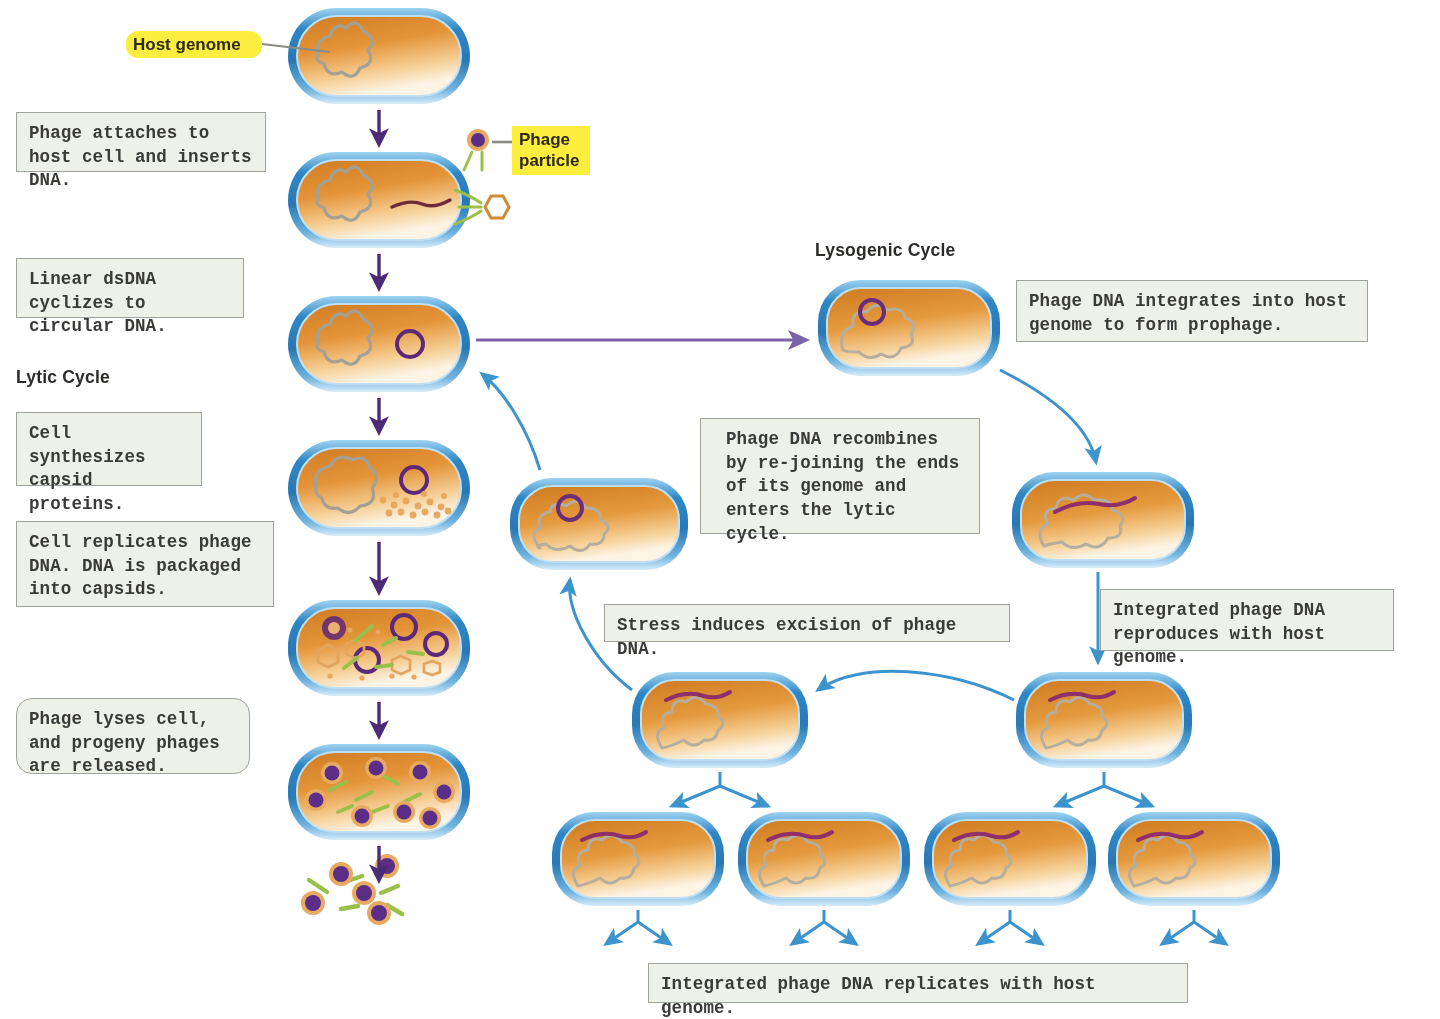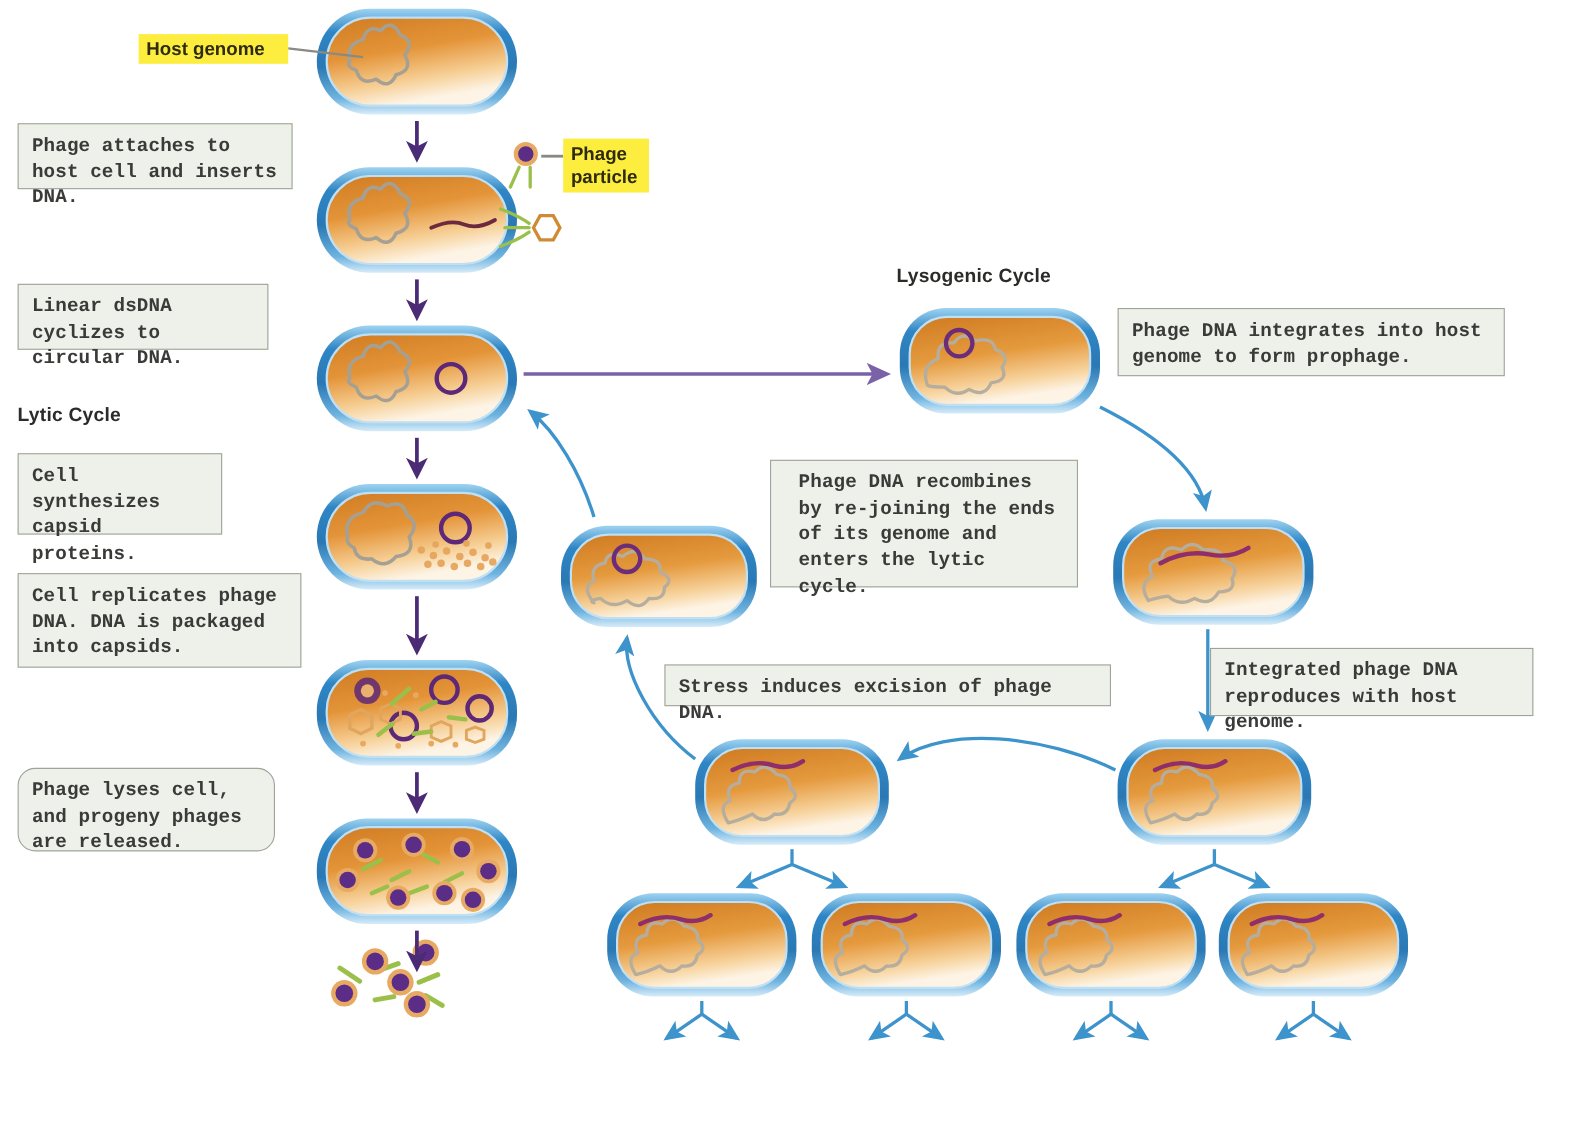--- a/index.html
+++ b/index.html
@@ -345,30 +345,31 @@
     <line x1="262" y1="44" x2="330" y2="52" stroke="#8a8a85" stroke-width="2" fill="none"></line>
     <line x1="492" y1="142" x2="512" y2="142" stroke="#8a8a85" stroke-width="2.6" fill="none"></line>
     <g>
       <line x1="472" y1="152" x2="464" y2="170" stroke="#9bc04a" stroke-width="3" stroke-linecap="round"></line>
       <line x1="482" y1="152" x2="482" y2="170" stroke="#9bc04a" stroke-width="3" stroke-linecap="round"></line>
       <circle cx="478" cy="140" r="11" fill="#e8aa63"></circle>
       <circle cx="478" cy="140" r="7" fill="#5c2d86"></circle>
     </g>
   </svg>
 
-  <div class="hl" style="left:126px;top:31px;width:136px;">Host genome</div>
+  <div class="hl" style="left:126px;top:31px;width:136px;border-radius:12px;">Host genome</div>
   <div class="hl" style="left:512px;top:126px;width:78px;"><span>Phage</span><br><span>particle</span></div>
 
   <div class="cyclelabel" style="left:16px;top:367px;">Lytic Cycle</div>
   <div class="cyclelabel" style="left:815px;top:240px;">Lysogenic Cycle</div>
 
   <div class="box" style="left:16px;top:112px;width:250px;height:60px;">Phage attaches to host cell and inserts DNA.</div>
   <div class="box" style="left:16px;top:258px;width:228px;height:60px;">Linear dsDNA cyclizes to circular DNA.</div>
   <div class="box" style="left:16px;top:412px;width:186px;height:74px;">Cell synthesizes capsid proteins.</div>
   <div class="box" style="left:16px;top:521px;width:258px;height:86px;">Cell replicates phage DNA. DNA is packaged into capsids.</div>
   <div class="box" style="left:16px;top:698px;width:234px;height:76px;border-radius:16px;">Phage lyses cell, and progeny phages are released.</div>
 
   <div class="box" style="left:1016px;top:280px;width:352px;height:62px;">Phage DNA integrates into host genome to form prophage.</div>
   <div class="box" style="left:700px;top:418px;width:280px;height:116px;padding-left:25px;">Phage DNA recombines by re-joining the ends of its genome and enters the lytic cycle.</div>
   <div class="box" style="left:1100px;top:589px;width:294px;height:62px;">Integrated phage DNA reproduces with host genome.</div>
   <div class="box" style="left:604px;top:604px;width:406px;height:38px;">Stress induces excision of phage DNA.</div>
+  <div class="box" style="left:648px;top:963px;width:540px;height:40px;">Integrated phage DNA replicates with host genome.</div>
 
 </div>
 
 </body></html>

